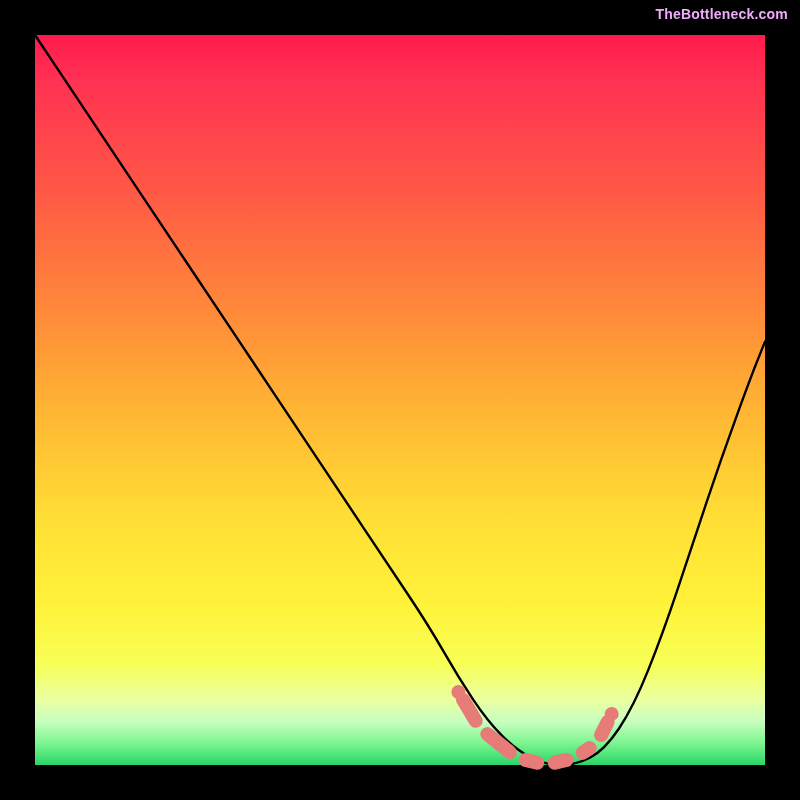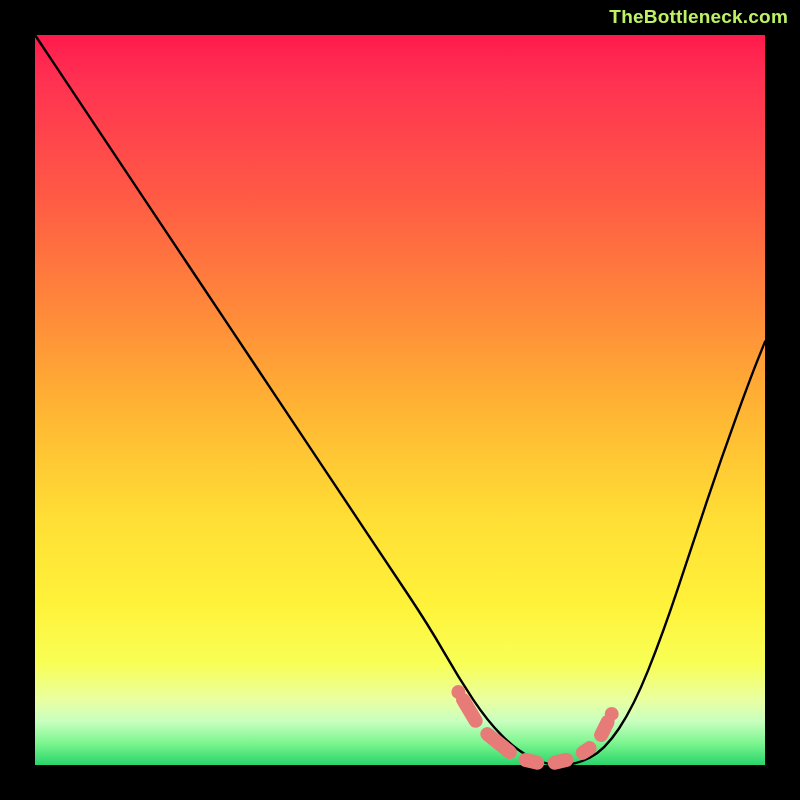--- a/index.html
+++ b/index.html
@@ -39,23 +39,23 @@
       #eaffa0 91%,
       #c9ffc0 94%,
       #7cf58f 97%,
       #28d56a 100%
     );
   }
   .watermark {
     position: absolute;
     top: 6px;
     right: 12px;
-    font-size: 19px;
+    font-size: 14px;
     font-weight: 600;
-    color: #bef264;
+    color: #f0abfc;
     letter-spacing: 0.2px;
     user-select: none;
   }
   svg.curve {
     position: absolute;
     left: 0;
     top: 0;
     width: 800px;
     height: 800px;
     pointer-events: none;

